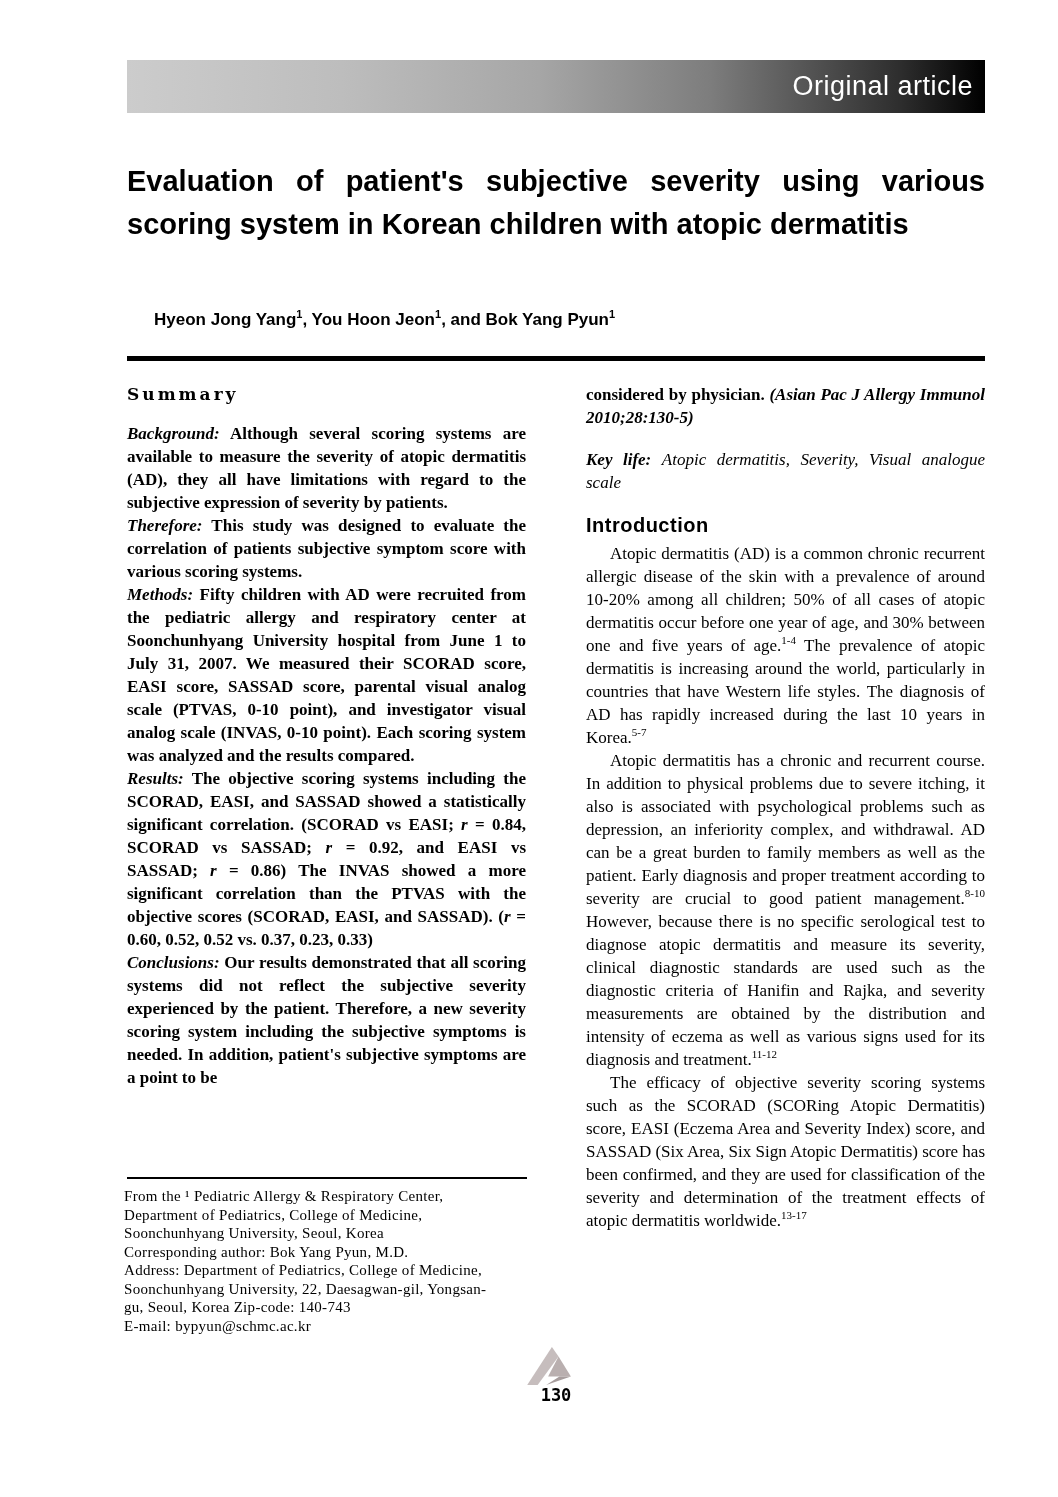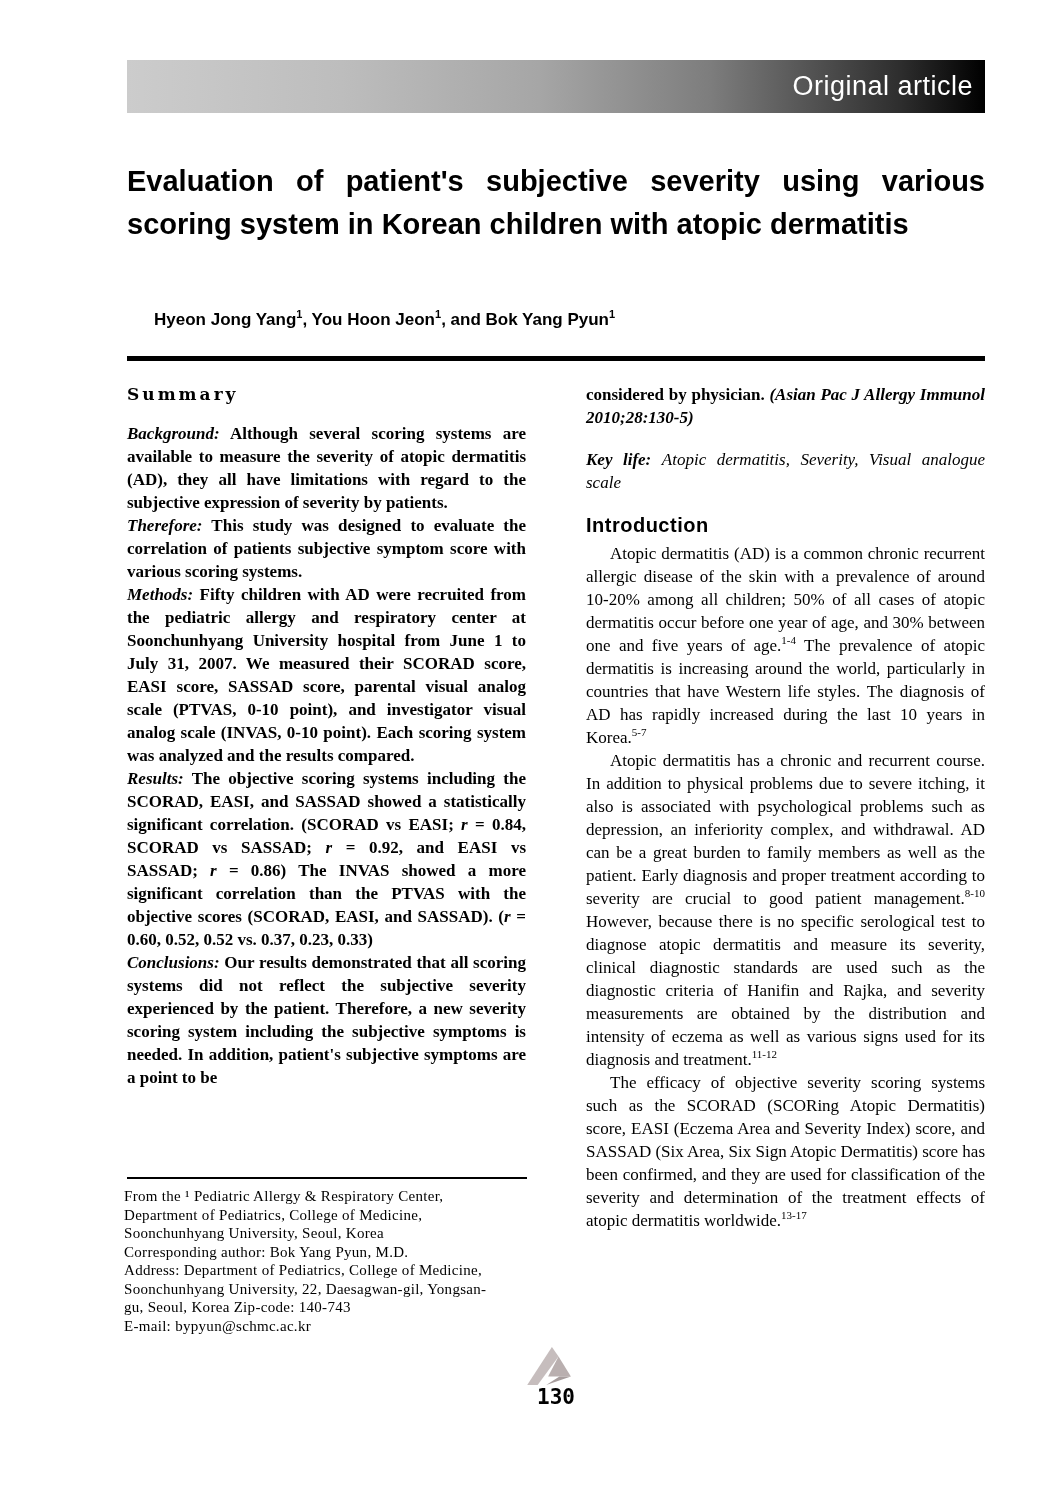--- a/index.html
+++ b/index.html
@@ -71,21 +71,21 @@
   }
   .footnote{
     position:absolute;left:124px;top:1187px;width:420px;
     font-size:15px;line-height:18.5px;letter-spacing:0.3px;
   }
   .footnote div{white-space:nowrap;}
   
   .logo{position:absolute;left:527px;top:1347px;width:46px;height:38px;}
   .page-num{
     position:absolute;left:127px;top:1385px;width:858px;text-align:center;
-    font-family:"DejaVu Sans Mono",monospace;font-weight:bold;font-size:21px;
+    font-family:"DejaVu Sans Mono",monospace;font-weight:bold;font-size:17px;
   }
 </style>
 </head>
 <body>
 
 <div class="page">
 
   <div class="banner">
     <span class="banner-label">Original article</span>
   </div>

